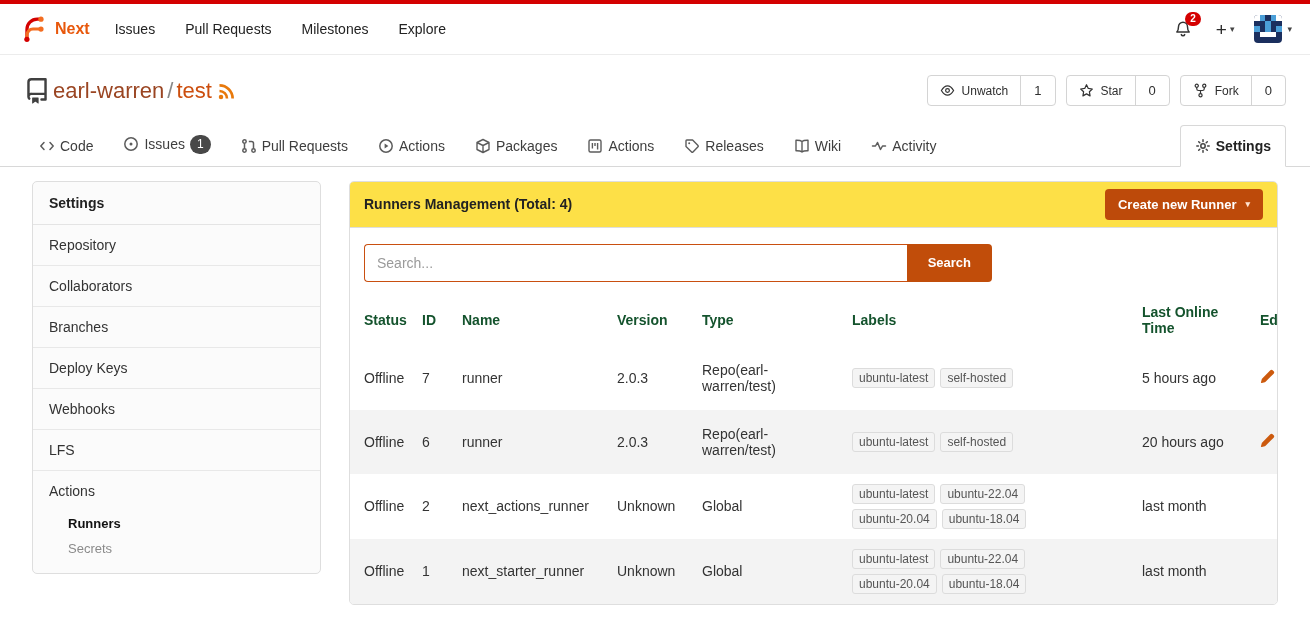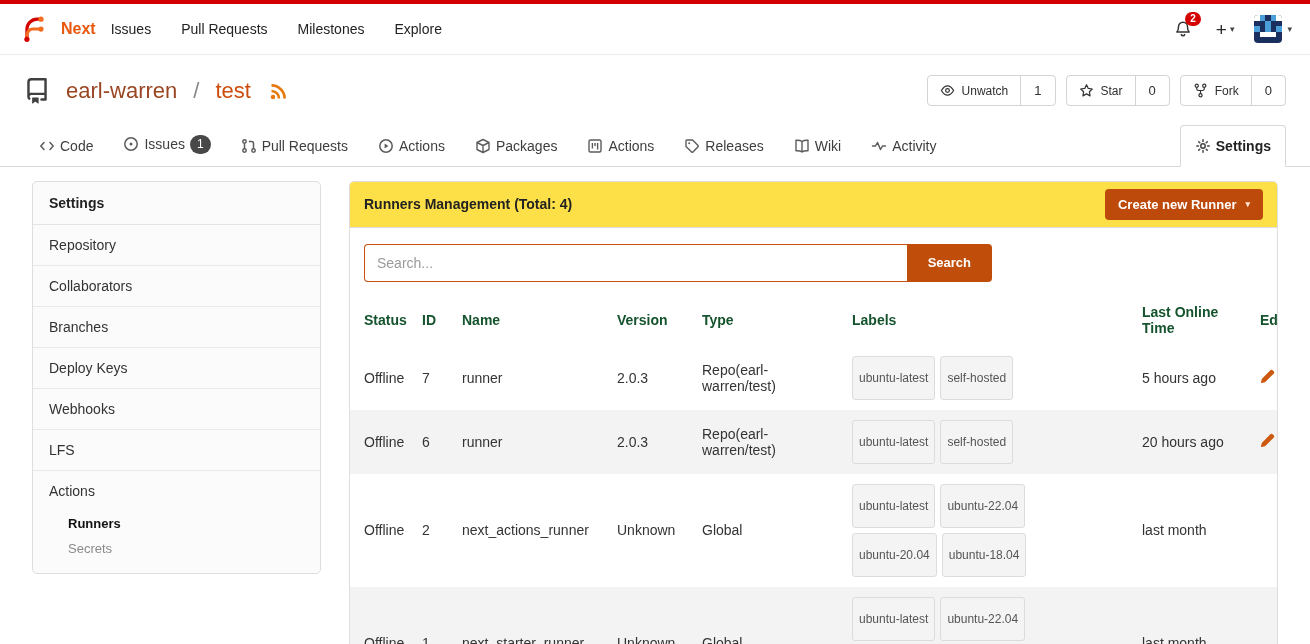--- a/index.html
+++ b/index.html
@@ -3,34 +3,34 @@
 <meta charset="utf-8">
 <style>
   *{box-sizing:border-box;margin:0;padding:0}
   html,body{width:1310px;height:644px}
   body{font-family:"Liberation Sans",sans-serif;background:#fff;color:#333;font-size:14px;overflow:hidden}
   a{text-decoration:none;color:inherit}
   svg{display:block}
 
   .topline{height:4px;background:#d40000}
   .navbar{display:flex;align-items:center;height:51px;padding:0 18px;border-bottom:1px solid #ececec;background:#fff}
-  .brand{display:flex;align-items:center;gap:13px;cursor:pointer}
+  .brand{display:flex;align-items:center;gap:7px;margin-right:10px;cursor:pointer}
   .brand-name{color:#e8580c;font-weight:700;font-size:16px}
   .nav-link{padding:8px 15px;color:#232323;font-weight:500;cursor:pointer;font-size:14px}
   .nav-right{margin-left:auto;display:flex;align-items:center;gap:20px}
   .bell-wrap{position:relative;cursor:pointer;padding:4px}
   .badge{position:absolute;top:-4px;right:-5px;background:#d40000;color:#fff;font-size:10px;font-weight:700;border-radius:9px;padding:1px 5px;line-height:1.2}
   .plus-wrap{display:flex;align-items:center;gap:3px;cursor:pointer;color:#2b2b2b}
   .plus-sign{font-size:19px;line-height:1}
   .caret{font-size:9px;color:#444}
   .avatar-wrap{display:flex;align-items:center;gap:5px;cursor:pointer}
   .avatar{width:28px;height:28px;border-radius:4px;overflow:hidden}
 
   .repo-header{display:flex;align-items:center;padding:20px 24px 8px}
-  .repo-title{display:flex;align-items:center;gap:16px;font-size:22px}
+  .repo-title{display:flex;align-items:center;gap:3px;font-size:22px}
   .repo-owner{color:#9a4522;cursor:pointer}
   .repo-sep{color:#888}
   .repo-name{color:#cc4e0e;cursor:pointer}
   .rss{margin-left:2px;cursor:pointer}
   .repo-actions{margin-left:auto;display:flex;gap:10px}
   .btn-group{display:flex;border:1px solid #d4d4d4;border-radius:4px;overflow:hidden;background:#fff}
   .btn-main{display:flex;align-items:center;gap:7px;padding:7px 12px;font-size:12px;color:#2f2f2f;cursor:pointer}
   .btn-count{padding:7px 13px;border-left:1px solid #d4d4d4;font-size:13px;color:#2f2f2f;cursor:pointer;display:flex;align-items:center}
 
   .tabs{display:flex;align-items:flex-end;padding:0 24px;border-bottom:1px solid #d8d8d8;margin-top:8px}
@@ -63,21 +63,21 @@
 
   table{width:100%;border-collapse:collapse;table-layout:fixed}
   th{font-weight:700;text-align:left;padding:10px 8px;font-size:14px;color:#14532d;vertical-align:middle}
   td{padding:10px 8px;font-size:14px;color:#333;vertical-align:middle;overflow-wrap:break-word}
   th:first-child,td:first-child{padding-left:14px}
   tbody tr{height:64px}
   tbody tr:nth-child(even){background:#f3f3f3}
   .c-status{width:64px}.c-id{width:40px}.c-name{width:155px}.c-version{width:85px}
   .c-type{width:150px}.c-labels{width:290px}.c-last{width:118px}.c-edit{width:40px}
   .labels-wrap{display:flex;flex-wrap:wrap;gap:5px;max-width:195px}
-  .chip{background:#f4f4f4;border:1px solid #dcdcdc;border-radius:3px;padding:14px 6px;font-size:12px;color:#555;white-space:nowrap}
+  .chip{background:#f4f4f4;border:1px solid #dcdcdc;border-radius:3px;padding:2px 6px;font-size:12px;color:#555;white-space:nowrap}
   .edit-btn{cursor:pointer;display:inline-block}
 </style>
 </head>
 <body>
 
 <div class="topline"></div>
 
 <header class="navbar">
   <a class="brand">
     <span>

